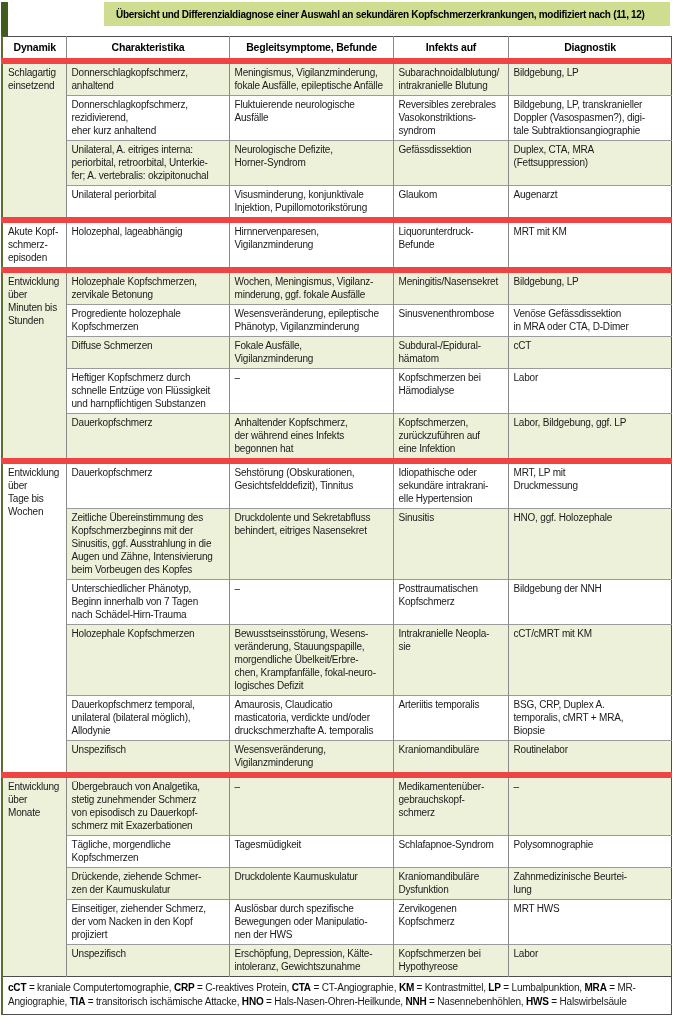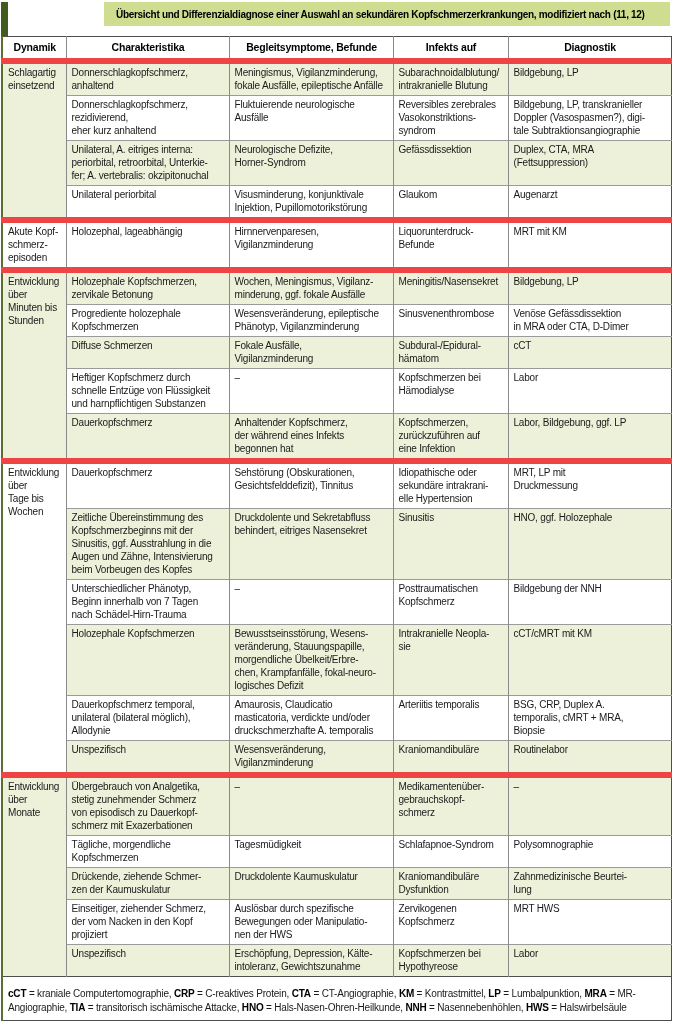--- a/index.html
+++ b/index.html
@@ -46,21 +46,21 @@
   thead th{
     font-size:10.5px;font-weight:bold;color:#000;background:#fff;
     border-top:none;padding:4px 4px 4px 5px;letter-spacing:-0.2px;text-align:center;
   }
   td{white-space:pre-line;}
   td.g{background:var(--row-green);}
   td.w{background:#ffffff;}
   tr.group-start td{border-top:6px solid #ef4444;}
   td.footnote{
     background:#fff;border-top:1.5px solid var(--border-dark);
-    white-space:normal;padding:10px 6px 5px 5px;line-height:14px;font-size:10px;
+    white-space:normal;padding:4px 6px 5px 5px;line-height:14px;font-size:10px;
   }
   td.footnote b{color:#000;}
 </style>
 </head>
 <body>
 
 <div class="page">
   <div class="hdr">
     <div class="stripe"></div>
     <div class="titlebar">Übersicht und Differenzialdiagnose einer Auswahl an sekundären Kopfschmerzerkrankungen, modifiziert nach (11, 12)</div>

